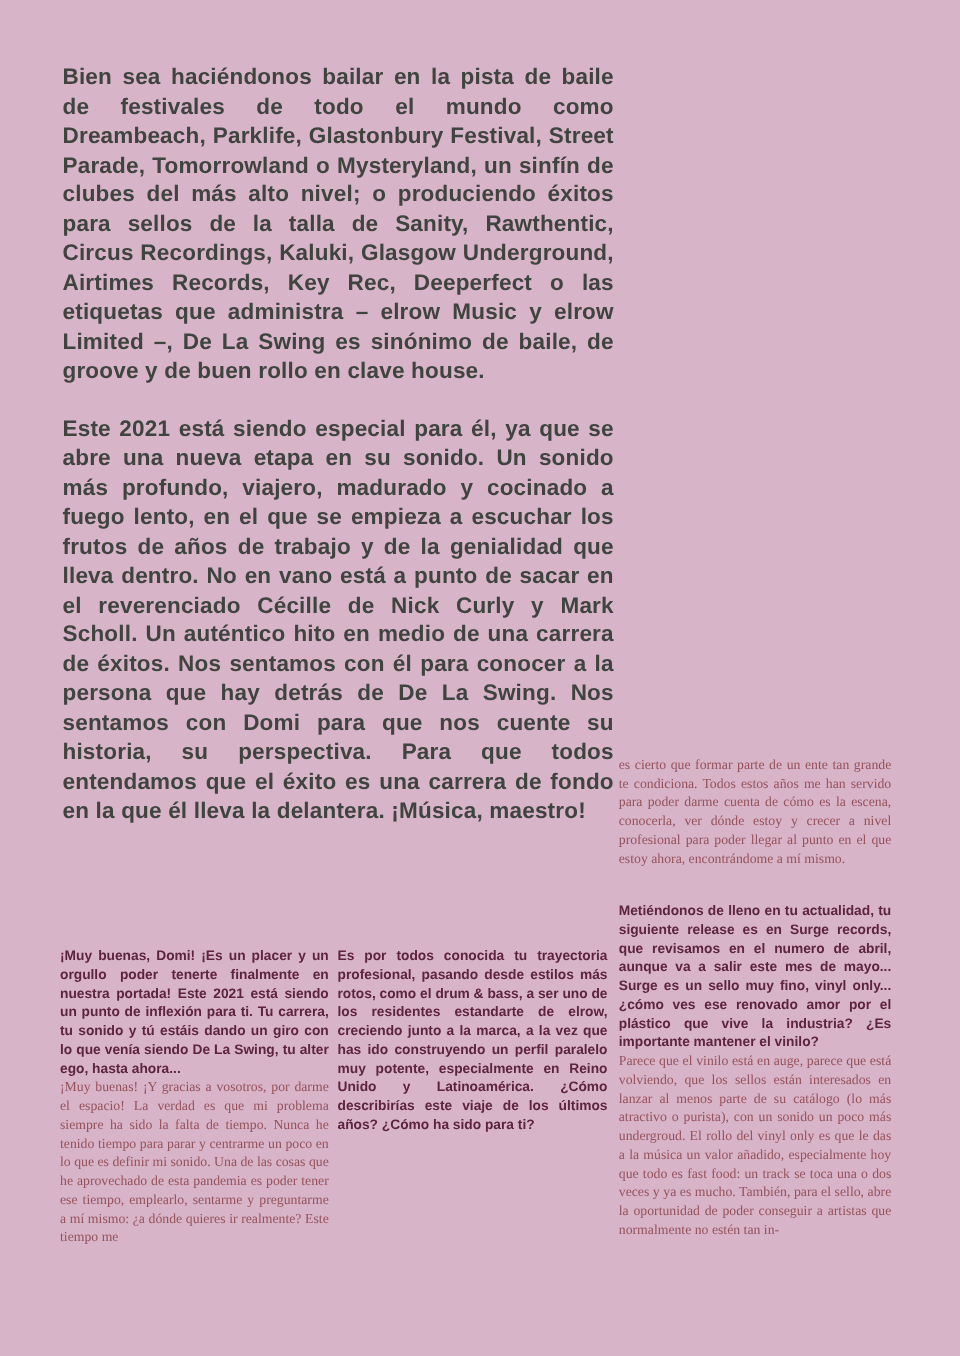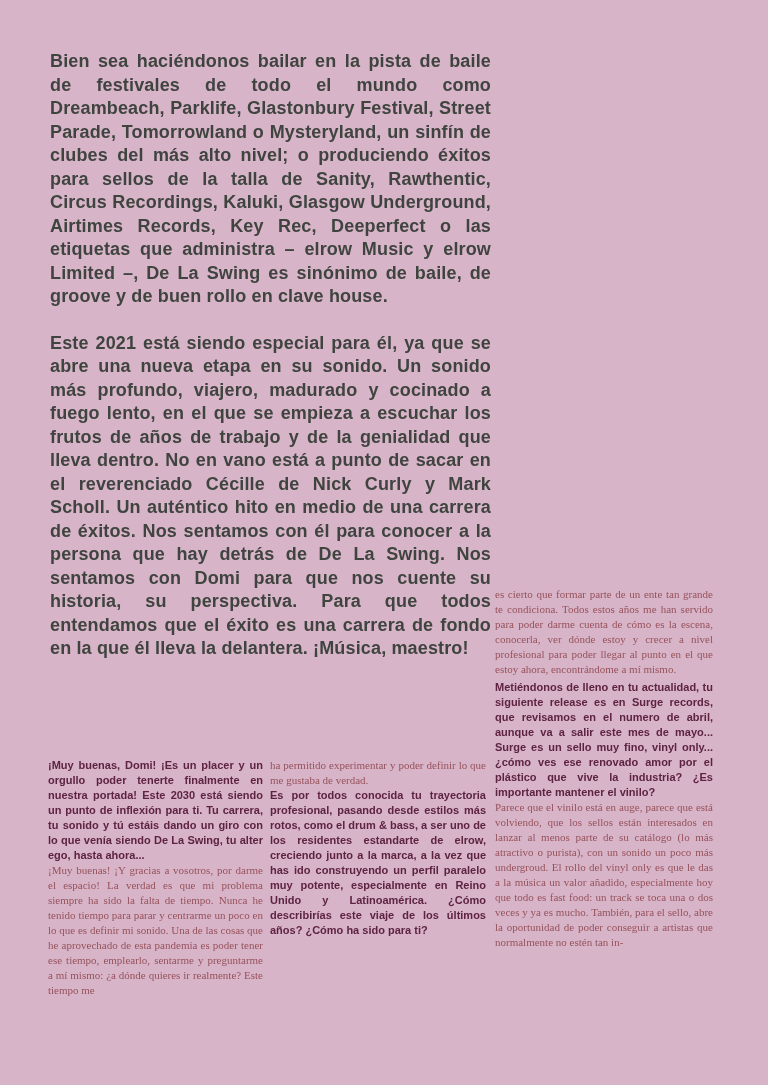--- a/index.html
+++ b/index.html
@@ -40,36 +40,36 @@
   
   .col {
     position: absolute;
     text-align: justify;
     hyphens: auto;
     -webkit-hyphens: auto;
   }
   .col p { margin: 0; }
   .col-left   { left: 48px;  top: 758px; width: 215px; }
   .col-middle { left: 270px; top: 758px; width: 216px; }
-  .col-right  { left: 495px; top: 587px; width: 218px; }
+  .col-right  { left: 495px; top: 605px; width: 218px; }
   .q {
     font-family: "Liberation Sans", sans-serif;
     font-weight: bold;
     font-size: 11px;
     line-height: 15px;
     color: var(--question-text, #5d2340);
   }
   .a {
     font-family: "Liberation Serif", serif;
     font-weight: normal;
     font-size: 11px;
     line-height: 15px;
     color: var(--answer-text, #96525b);
   }
-  .col-right .q { margin-top: 3px; }
+  .col-right .q { margin-top: 27px; }
 
   .page-number {
     position: absolute;
     left: 0;
     right: 0;
     top: 1034px;
     text-align: center;
     font-family: "DejaVu Sans", sans-serif;
     font-weight: 400;
     font-size: 29px;
@@ -82,26 +82,25 @@
 <body>
 
 <div class="page">
 
   <section class="intro">
     <p>Bien sea haciéndonos bailar en la pista de baile de festivales de todo el mundo como Dreambeach, Parklife, Glastonbury Festival, Street Parade, Tomorrowland o Mysteryland, un sinfín de clubes del más alto nivel; o produciendo éxitos para sellos de la talla de Sanity, Rawthentic, Circus Recordings, Kaluki, Glasgow Underground, Airtimes Records, Key Rec, Deeperfect o las etiquetas que administra – elrow Music y elrow Limited –, De La Swing es sinónimo de baile, de groove y de buen rollo en clave house.</p>
     <p>Este 2021 está siendo especial para él, ya que se abre una nueva etapa en su sonido. Un sonido más profundo, viajero, madurado y cocinado a fuego lento, en el que se empieza a escuchar los frutos de años de trabajo y de la genialidad que lleva dentro. No en vano está a punto de sacar en el reverenciado Cécille de Nick Curly y Mark Scholl. Un auténtico hito en medio de una carrera de éxitos. Nos sentamos con él para conocer a la persona que hay detrás de De La Swing. Nos sentamos con Domi para que nos cuente su historia, su perspectiva. Para que todos entendamos que el éxito es una carrera de fondo en la que él lleva la delantera. ¡Música, maestro!</p>
   </section>
 
   <section class="col col-left">
-    <p class="q">¡Muy buenas, Domi! ¡Es un placer y un orgullo poder tenerte finalmente en nuestra portada! Este 2030 está siendo un punto de inflexión para ti. Tu carrera, tu sonido y tú estáis dando un giro con lo que venía siendo De La Swing, tu alter ego, hasta ahora...</p>
+    <p class="q">¡Muy buenas, Domi! ¡Es un placer y un orgullo poder tenerte finalmente en nuestra portada! Este 2021 está siendo un punto de inflexión para ti. Tu carrera, tu sonido y tú estáis dando un giro con lo que venía siendo De La Swing, tu alter ego, hasta ahora...</p>
     <p class="a">¡Muy buenas! ¡Y gracias a vosotros, por darme el espacio! La verdad es que mi problema siempre ha sido la falta de tiempo. Nunca he tenido tiempo para parar y centrarme un poco en lo que es definir mi sonido. Una de las cosas que he aprovechado de esta pandemia es poder tener ese tiempo, emplearlo, sentarme y preguntarme a mí mismo: ¿a dónde quieres ir realmente? Este tiempo me</p>
   </section>
 
   <section class="col col-middle">
-    <p class="a">ha permitido experimentar y poder definir lo que me gustaba de verdad.</p>
     <p class="q">Es por todos conocida tu trayectoria profesional, pasando desde estilos más rotos, como el drum &amp; bass, a ser uno de los residentes estandarte de elrow, creciendo junto a la marca, a la vez que has ido construyendo un perfil paralelo muy potente, especialmente en Reino Unido y Latinoamérica. ¿Cómo describirías este viaje de los últimos años? ¿Cómo ha sido para ti?</p>
   </section>
 
   <section class="col col-right">
     <p class="a">es cierto que formar parte de un ente tan grande te condiciona. Todos estos años me han servido para poder darme cuenta de cómo es la escena, conocerla, ver dónde estoy y crecer a nivel profesional para poder llegar al punto en el que estoy ahora, encontrándome a mí mismo.</p>
     <p class="q">Metiéndonos de lleno en tu actualidad, tu siguiente release es en Surge records, que revisamos en el numero de abril, aunque va a salir este mes de mayo... Surge es un sello muy fino, vinyl only... ¿cómo ves ese renovado amor por el plástico que vive la industria? ¿Es importante mantener el vinilo?</p>
     <p class="a">Parece que el vinilo está en auge, parece que está volviendo, que los sellos están interesados en lanzar al menos parte de su catálogo (lo más atractivo o purista), con un sonido un poco más undergroud. El rollo del vinyl only es que le das a la música un valor añadido, especialmente hoy que todo es fast food: un track se toca una o dos veces y ya es mucho. También, para el sello, abre la oportunidad de poder conseguir a artistas que normalmente no estén tan in-</p>
   </section>
 
 

